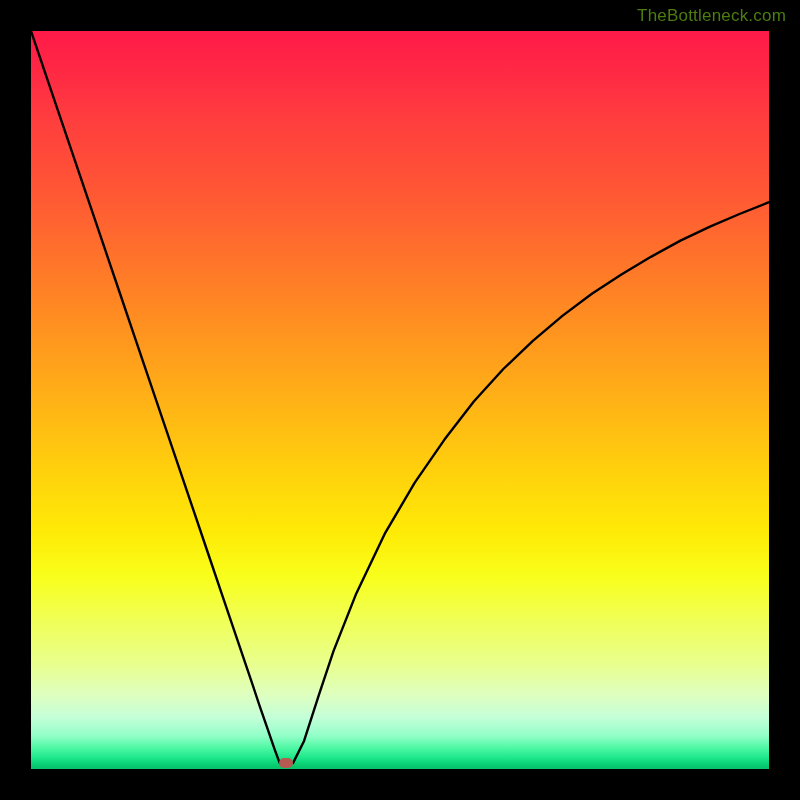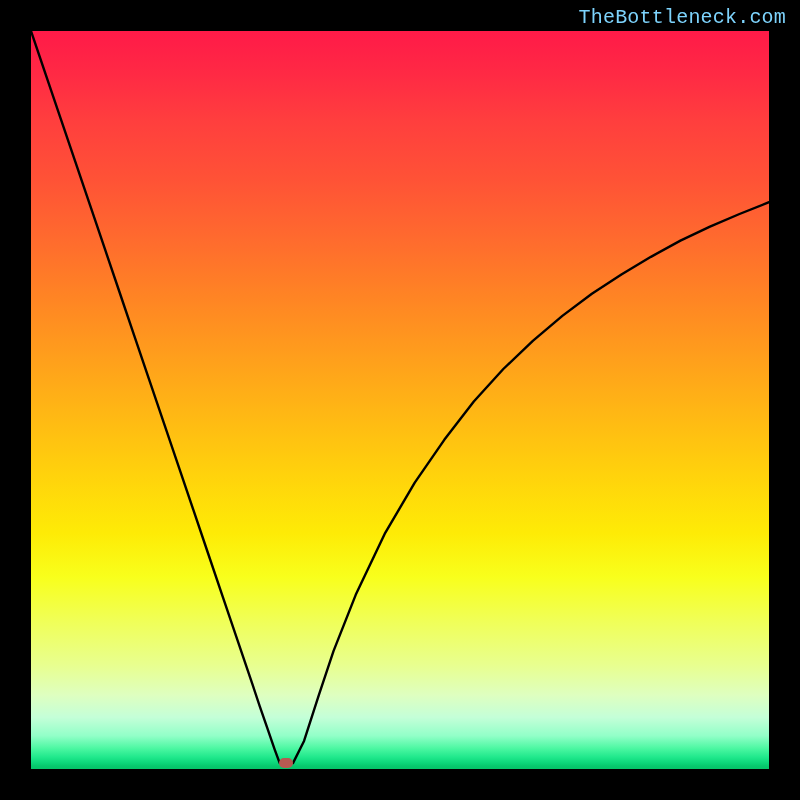--- a/index.html
+++ b/index.html
@@ -60,25 +60,24 @@
     width: 14px;
     height: 10px;
     background: #b75a52;
     border-radius: 6px;
     transform: translate(-50%, -50%);
   }
   .watermark {
     position: absolute;
     top: 6px;
     right: 14px;
-    color: #7dd3fc;
-    font-size: 20px;
+    color: #4d7c0f;
+    font-size: 17px;
     font-weight: 400;
     letter-spacing: 0.2px;
-    font-family: Liberation Mono, monospace;
   }
 </style>
 </head>
 <body>
 <div class="frame">
 
   <div class="watermark">TheBottleneck.com</div>
 
   <div class="plot">
     <div class="gradient"></div>

